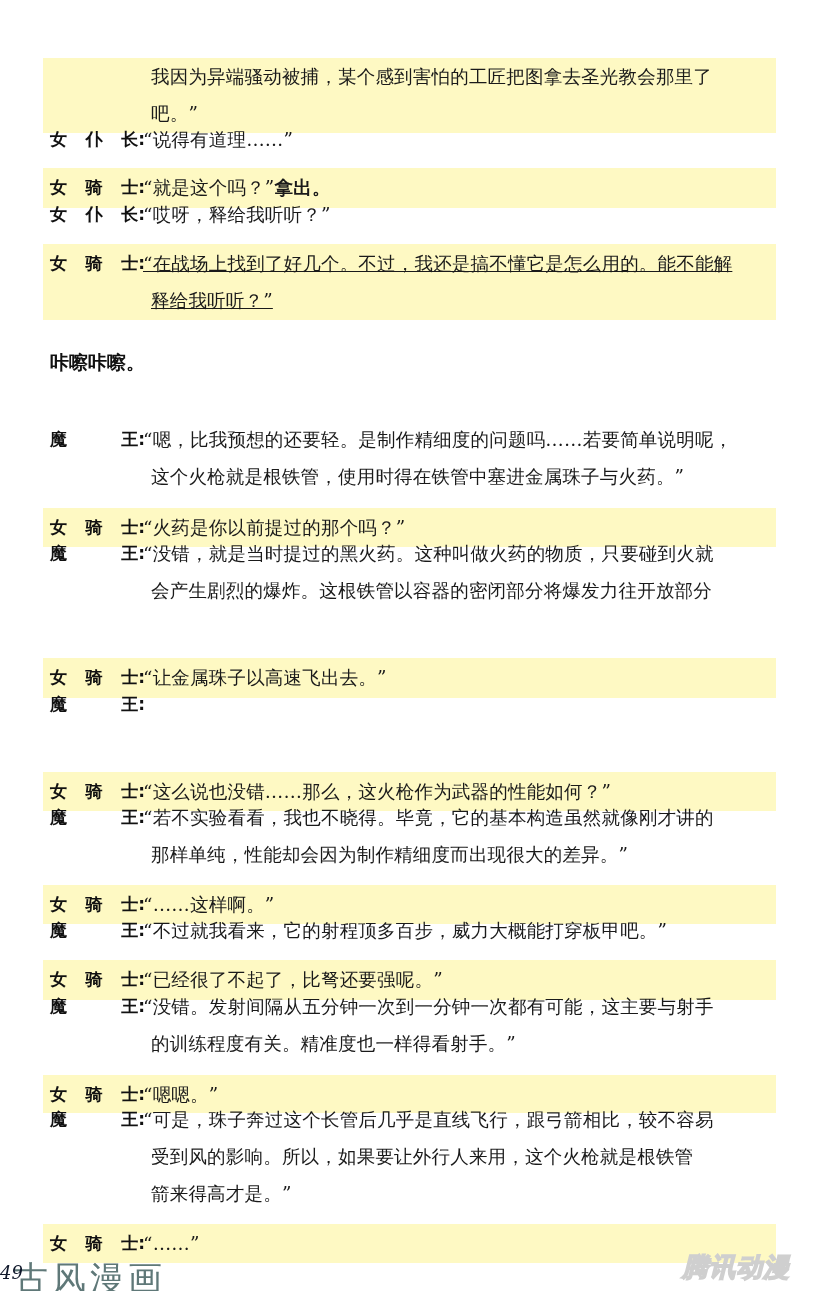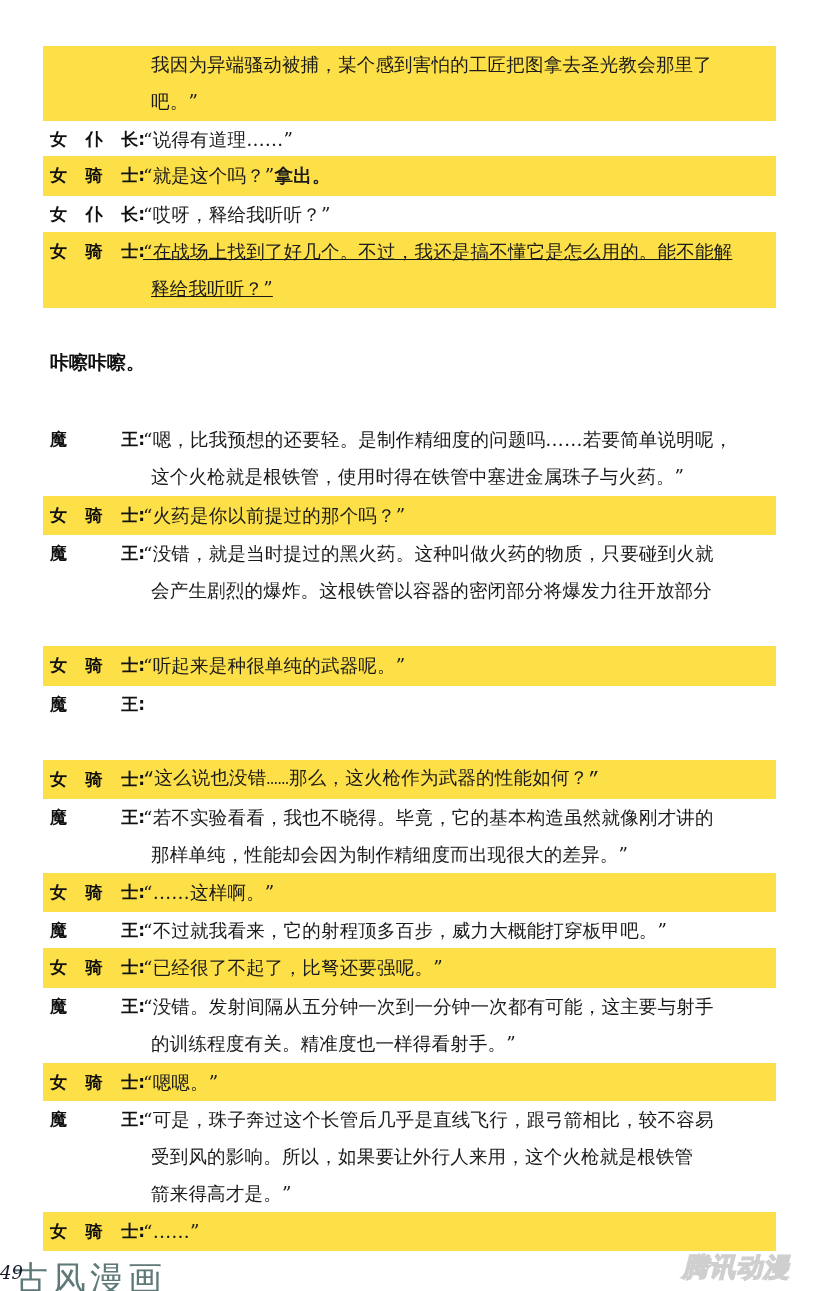--- a/index.html
+++ b/index.html
@@ -6,21 +6,21 @@
   body {
     width: 820px; height: 1291px; position: relative; overflow: hidden;
     font-family: "DejaVu Serif", "Liberation Serif", serif;
     color: #1a1a1a;
   }
   .page { position: absolute; left: 0; top: 0; width: 820px; height: 1291px; }
   .row {
     position: absolute; left: 43px; width: 733px;
     box-sizing: border-box;
   }
-  .row.shaded { background: #fde047; }
+  .row.shaded { background: #fef9c3; margin-top: 12px; }
   .speaker {
     position: absolute; left: 7px; top: 0;
     width: 95px; height: 37px; line-height: 37px;
     font-family: "DejaVu Sans", "Liberation Sans", sans-serif;
     font-weight: bold; font-size: 17px; color: #111;
     display: flex; justify-content: space-between;
   }
   .speaker span { display: inline-block; }
   .lines { position: absolute; left: 100px; top: 0; right: 8px; }
   .line {
@@ -146,38 +146,38 @@
     </div>
   </div>
 
   <div class="row shaded" style="top:646px;height:40px;">
     <div class="speaker" style="top:1px;">
       <span>女</span>
       <span>骑</span>
       <span>士:</span>
     </div>
     <div class="lines" style="top:1px;">
-      <div class="line">“听起来是种很单纯的武器呢。”</div>
+      <div class="line">“让金属珠子以高速飞出去。”</div>
     </div>
   </div>
 
   <div class="row" style="top:686px;height:74px;">
     <div class="speaker" style="width: 95px;">
       <span>魔</span>
       <span>王:</span>
     </div>
   </div>
 
   <div class="row shaded" style="top:760px;height:39px;">
     <div class="speaker" style="top:1px;">
       <span>女</span>
       <span>骑</span>
       <span>士:</span>
     </div>
-    <div class="lines" style="top:1px;font-family:Liberation Mono, monospace;">
+    <div class="lines" style="top:1px;">
       <div class="line">“这么说也没错……那么，这火枪作为武器的性能如何？”</div>
     </div>
   </div>
 
   <div class="row" style="top:799px;height:74px;">
     <div class="speaker" style="width: 95px;">
       <span>魔</span>
       <span>王:</span>
     </div>
     <div class="lines">

